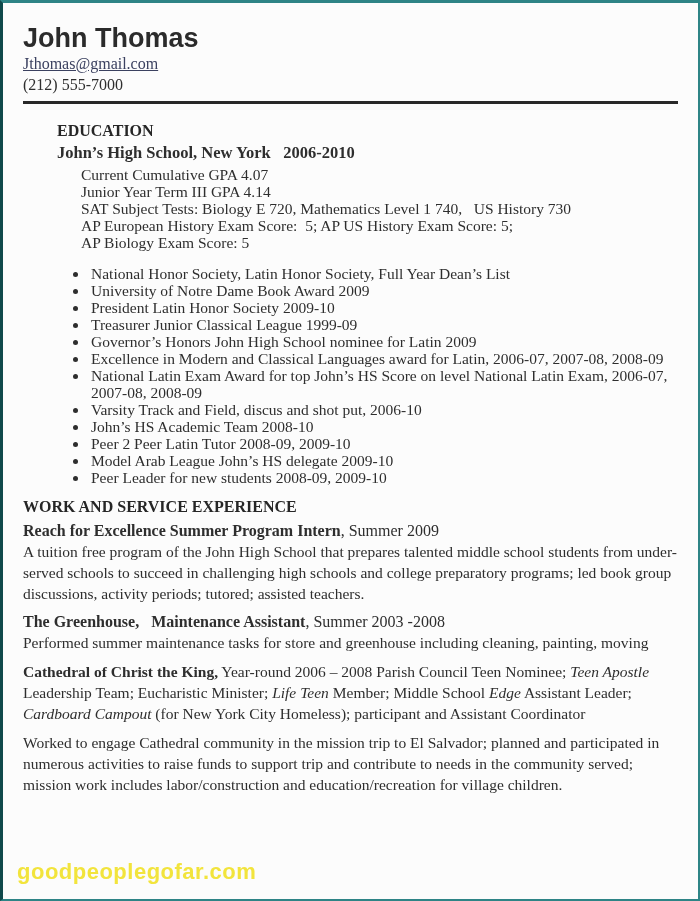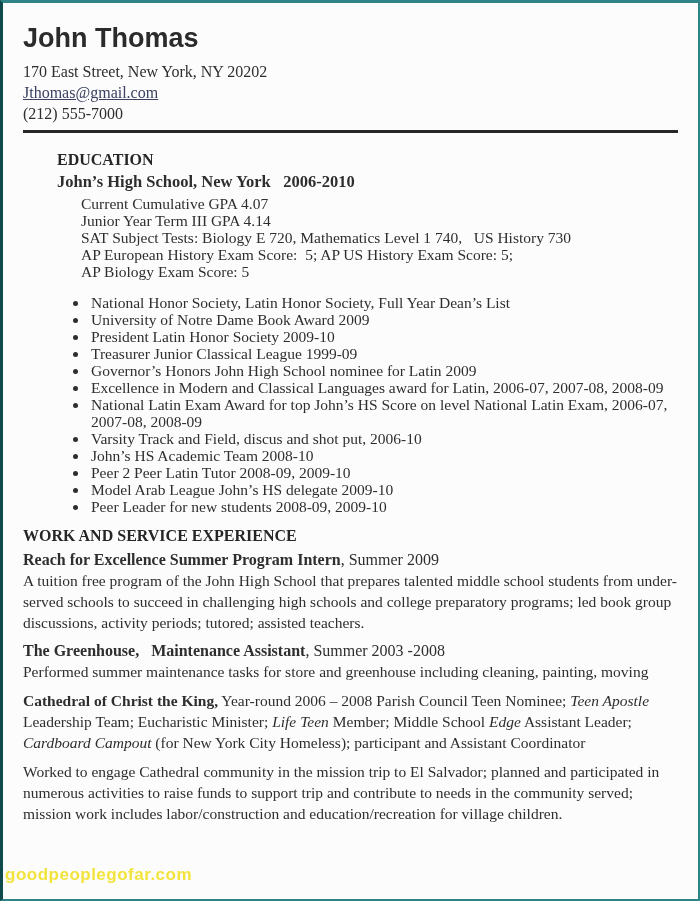--- a/index.html
+++ b/index.html
@@ -51,34 +51,33 @@
   .honors-list{margin:6px 0 0 0;padding-left:32px;}
   .honors-list li{font-size:15.5px;line-height:17px;padding-left:2px;}
 
   .section-exp{margin-top:12px;}
   .job{margin-top:5px;}
   .job + .job{margin-top:8px;}
   .job-title{margin:0;font-size:16px;line-height:19px;white-space:pre-wrap;}
   .job-desc{margin:1px 0 0 0;font-size:15.5px;line-height:21px;}
 
   .watermark{
-    position:absolute;left:2px;bottom:14px;
+    position:absolute;left:14px;bottom:14px;
     font-family:"Liberation Sans", sans-serif;
-    font-weight:700;font-size:17px;letter-spacing:0.5px;
+    font-weight:700;font-size:22px;letter-spacing:0.5px;
     color:var(--watermark);
   }
 </style>
 </head>
 <body>
 
 <div class="page">
 
   <header>
     <h1>John Thomas</h1>
-    <p class="contact first">170 East Street, New York, NY 20202</p>
     <p class="contact"><a class="email">Jthomas@gmail.com</a></p>
     <p class="contact">(212) 555-7000</p>
     <div class="rule"></div>
   </header>
 
   <section class="indent-1 section-edu">
     <h2>EDUCATION</h2>
     <p class="school-line">John’s High School, New York   2006-2010</p>
     <div class="edu-details">
         <div class="edu-detail">Current Cumulative GPA 4.07</div>

